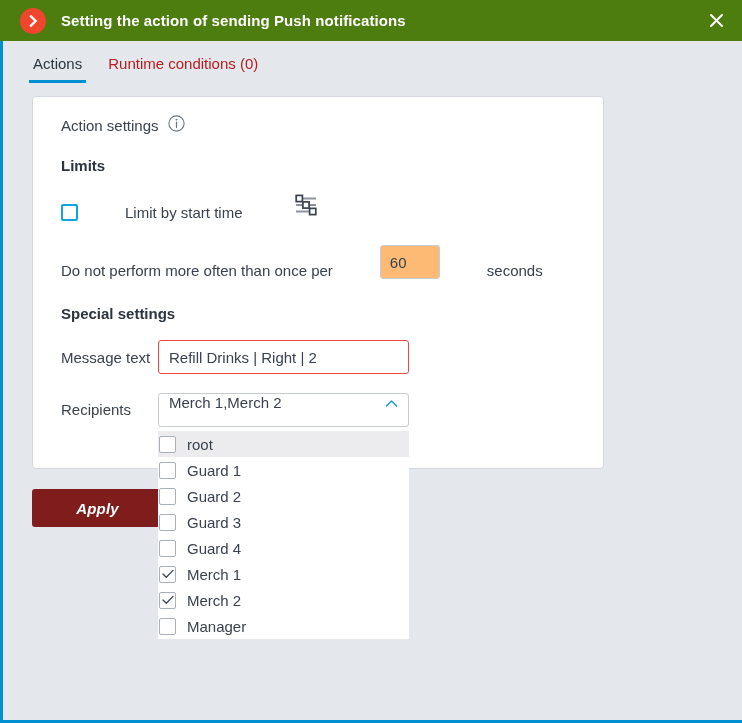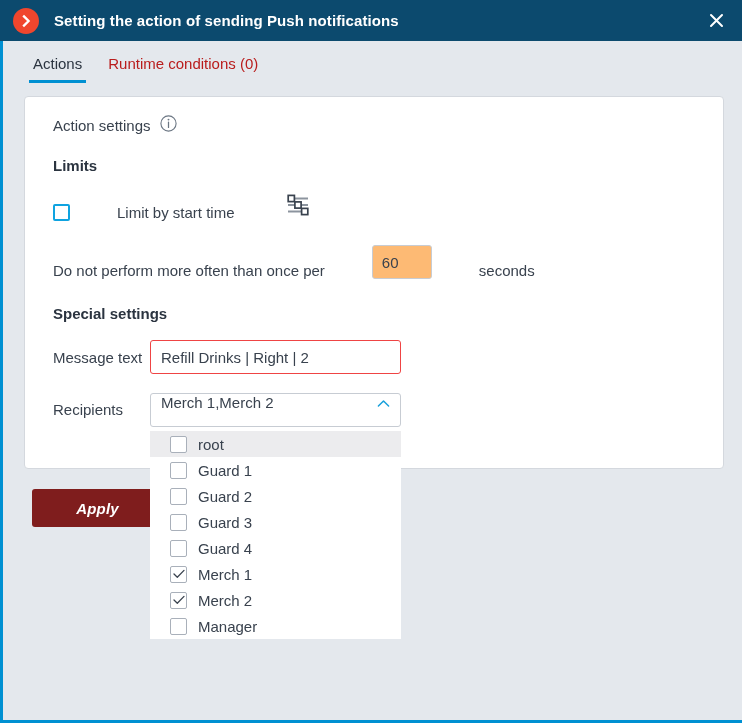--- a/index.html
+++ b/index.html
@@ -21,24 +21,24 @@
     box-sizing: border-box;
     background: #e4e8ed;
     display: flex;
     flex-direction: column;
   }
 
   
   .titlebar {
     height: 41px;
     min-height: 41px;
-    background: #0c4a6e;
-    display: flex;
-    align-items: center;
-    padding: 0 0 0 13px;
+    background: #4d7c0f;
+    display: flex;
+    align-items: center;
+    padding: 0 0 0 20px;
     position: relative;
     z-index: 5;
   }
   .app-icon {
     width: 26px;
     height: 26px;
     border-radius: 50%;
     background: #f0462d;
     display: flex;
     align-items: center;
@@ -99,26 +99,26 @@
     cursor: pointer;
     white-space: nowrap;
   }
   .tab.active {
     color: #2b3440;
     border-bottom-color: #0090d2;
   }
 
   
   .card {
-    margin: 13px 9px 0 21px;
+    margin: 13px 9px 0 29px;
     background: #ffffff;
     border: 1px solid #d4d8de;
     border-radius: 4px;
     box-sizing: border-box;
-    width: 700px;
+    width: 572px;
     flex: 0 0 auto;
     padding: 18px 28px 22px 28px;
     position: relative;
   }
 
   .section-head {
     display: flex;
     align-items: center;
     gap: 9px;
     font-size: 15px;
@@ -232,21 +232,21 @@
     width: 251px;
     background: #ffffff;
     box-sizing: border-box;
     padding: 2px 0 0 0;
     z-index: 3;
   }
   .opt {
     display: flex;
     align-items: center;
     height: 26px;
-    padding: 0 0 0 20px;
+    padding: 0 0 0 1px;
     cursor: pointer;
     font-size: 15px;
     color: #39424e;
   }
   .opt.highlight { background: #ececee; }
   .opt-cb {
     width: 17px;
     height: 17px;
     box-sizing: border-box;
     border: 1px solid #a9b0ba;

